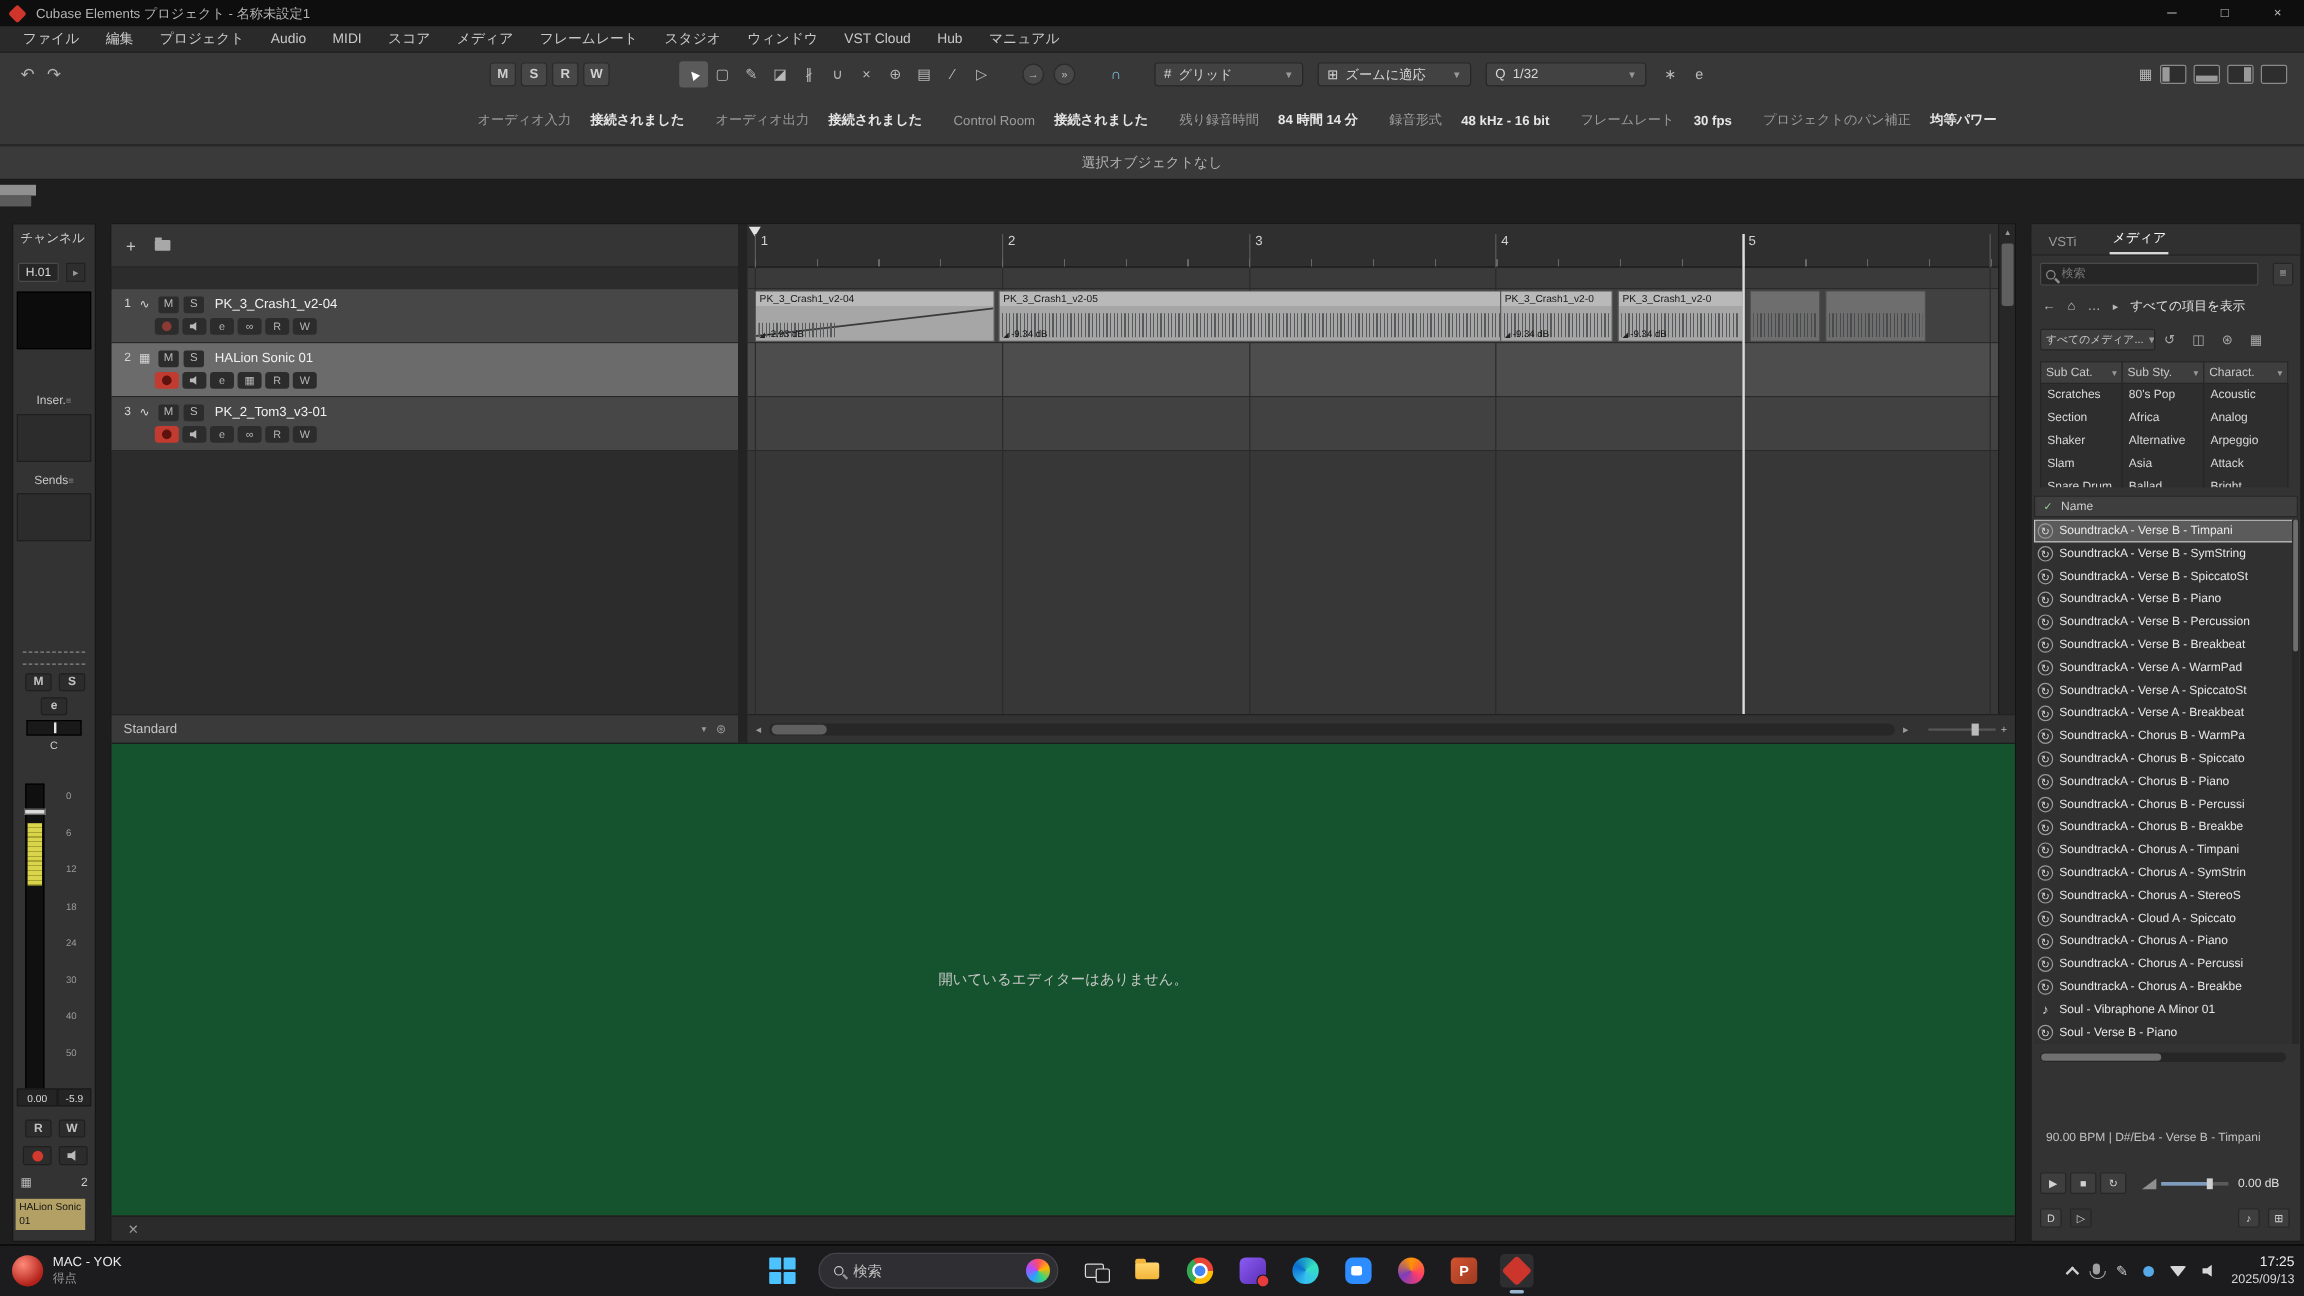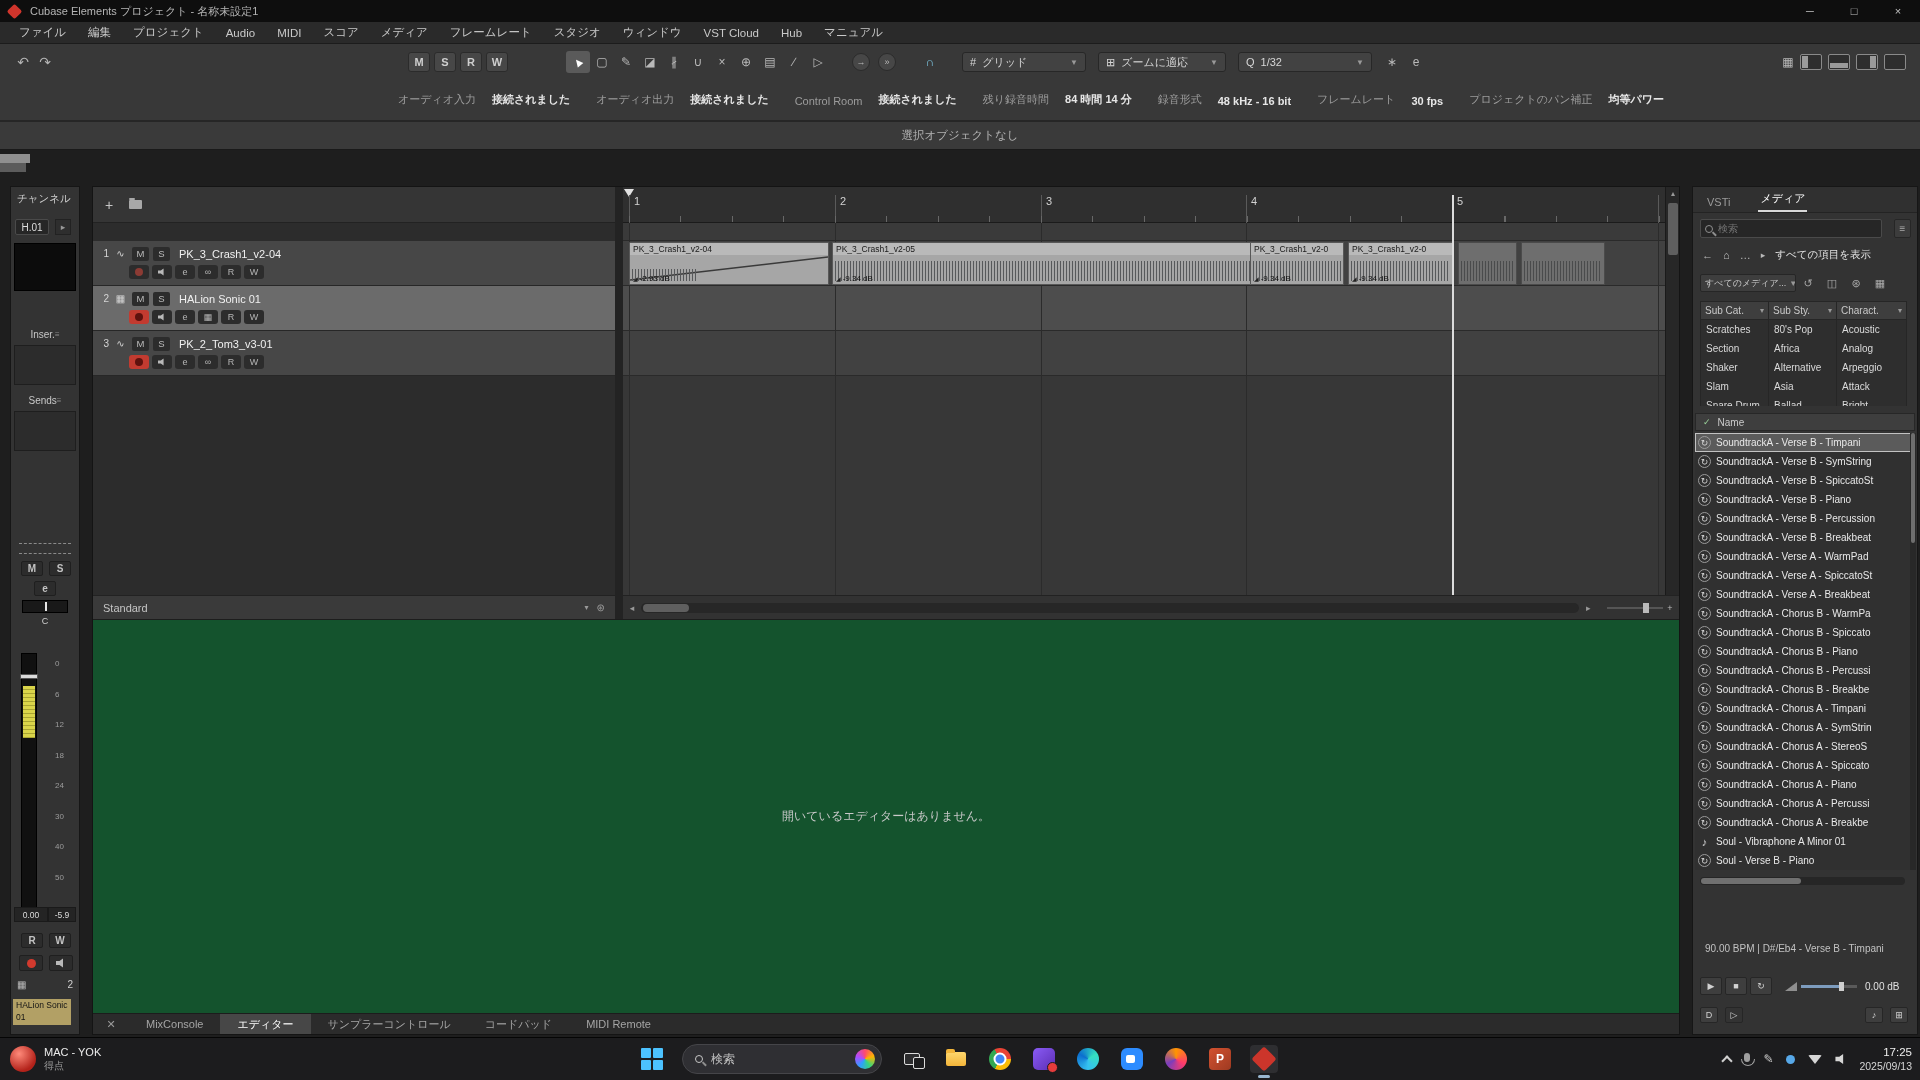--- a/index.html
+++ b/index.html
@@ -574,28 +574,20 @@
           <div class="zoomthumb"></div>
         </div>
       <div class="harr" style="color:#bbb">+</div>
     </div>
 
     <div class="lowerzone">
       <div class="lz-msg">開いているエディターはありません。</div>
     </div>
     <div class="tabsbar">
       <div class="tabclose">✕</div>
-      <div style="display:flex;height:100%">
-
-      <div class="lztab">MixConsole</div>
-          <div class="lztab on">エディター</div>
-          <div class="lztab">サンプラーコントロール</div>
-          <div class="lztab">コードパッド</div>
-          <div class="lztab">MIDI Remote</div>
-        </div>
     </div>
   </div>
 
   <div class="rack">
     <div class="rtabs">
 
     <div class="rtab">VSTi</div>
         <div class="rtab on">メディア</div>
       </div>
     <div class="rsearch">
@@ -762,21 +754,21 @@
 
         <div class="rrow">
           <span class="ric loop">↻</span>
 
           <span class="rname">SoundtrackA - Chorus A - StereoS</span>
         </div>
 
         <div class="rrow">
           <span class="ric loop">↻</span>
 
-          <span class="rname">SoundtrackA - Chorus A - Spiccato</span>
+          <span class="rname">SoundtrackA - Cloud A - Spiccato</span>
         </div>
 
         <div class="rrow">
           <span class="ric loop">↻</span>
 
           <span class="rname">SoundtrackA - Chorus A - Piano</span>
         </div>
 
         <div class="rrow">
           <span class="ric loop">↻</span>

